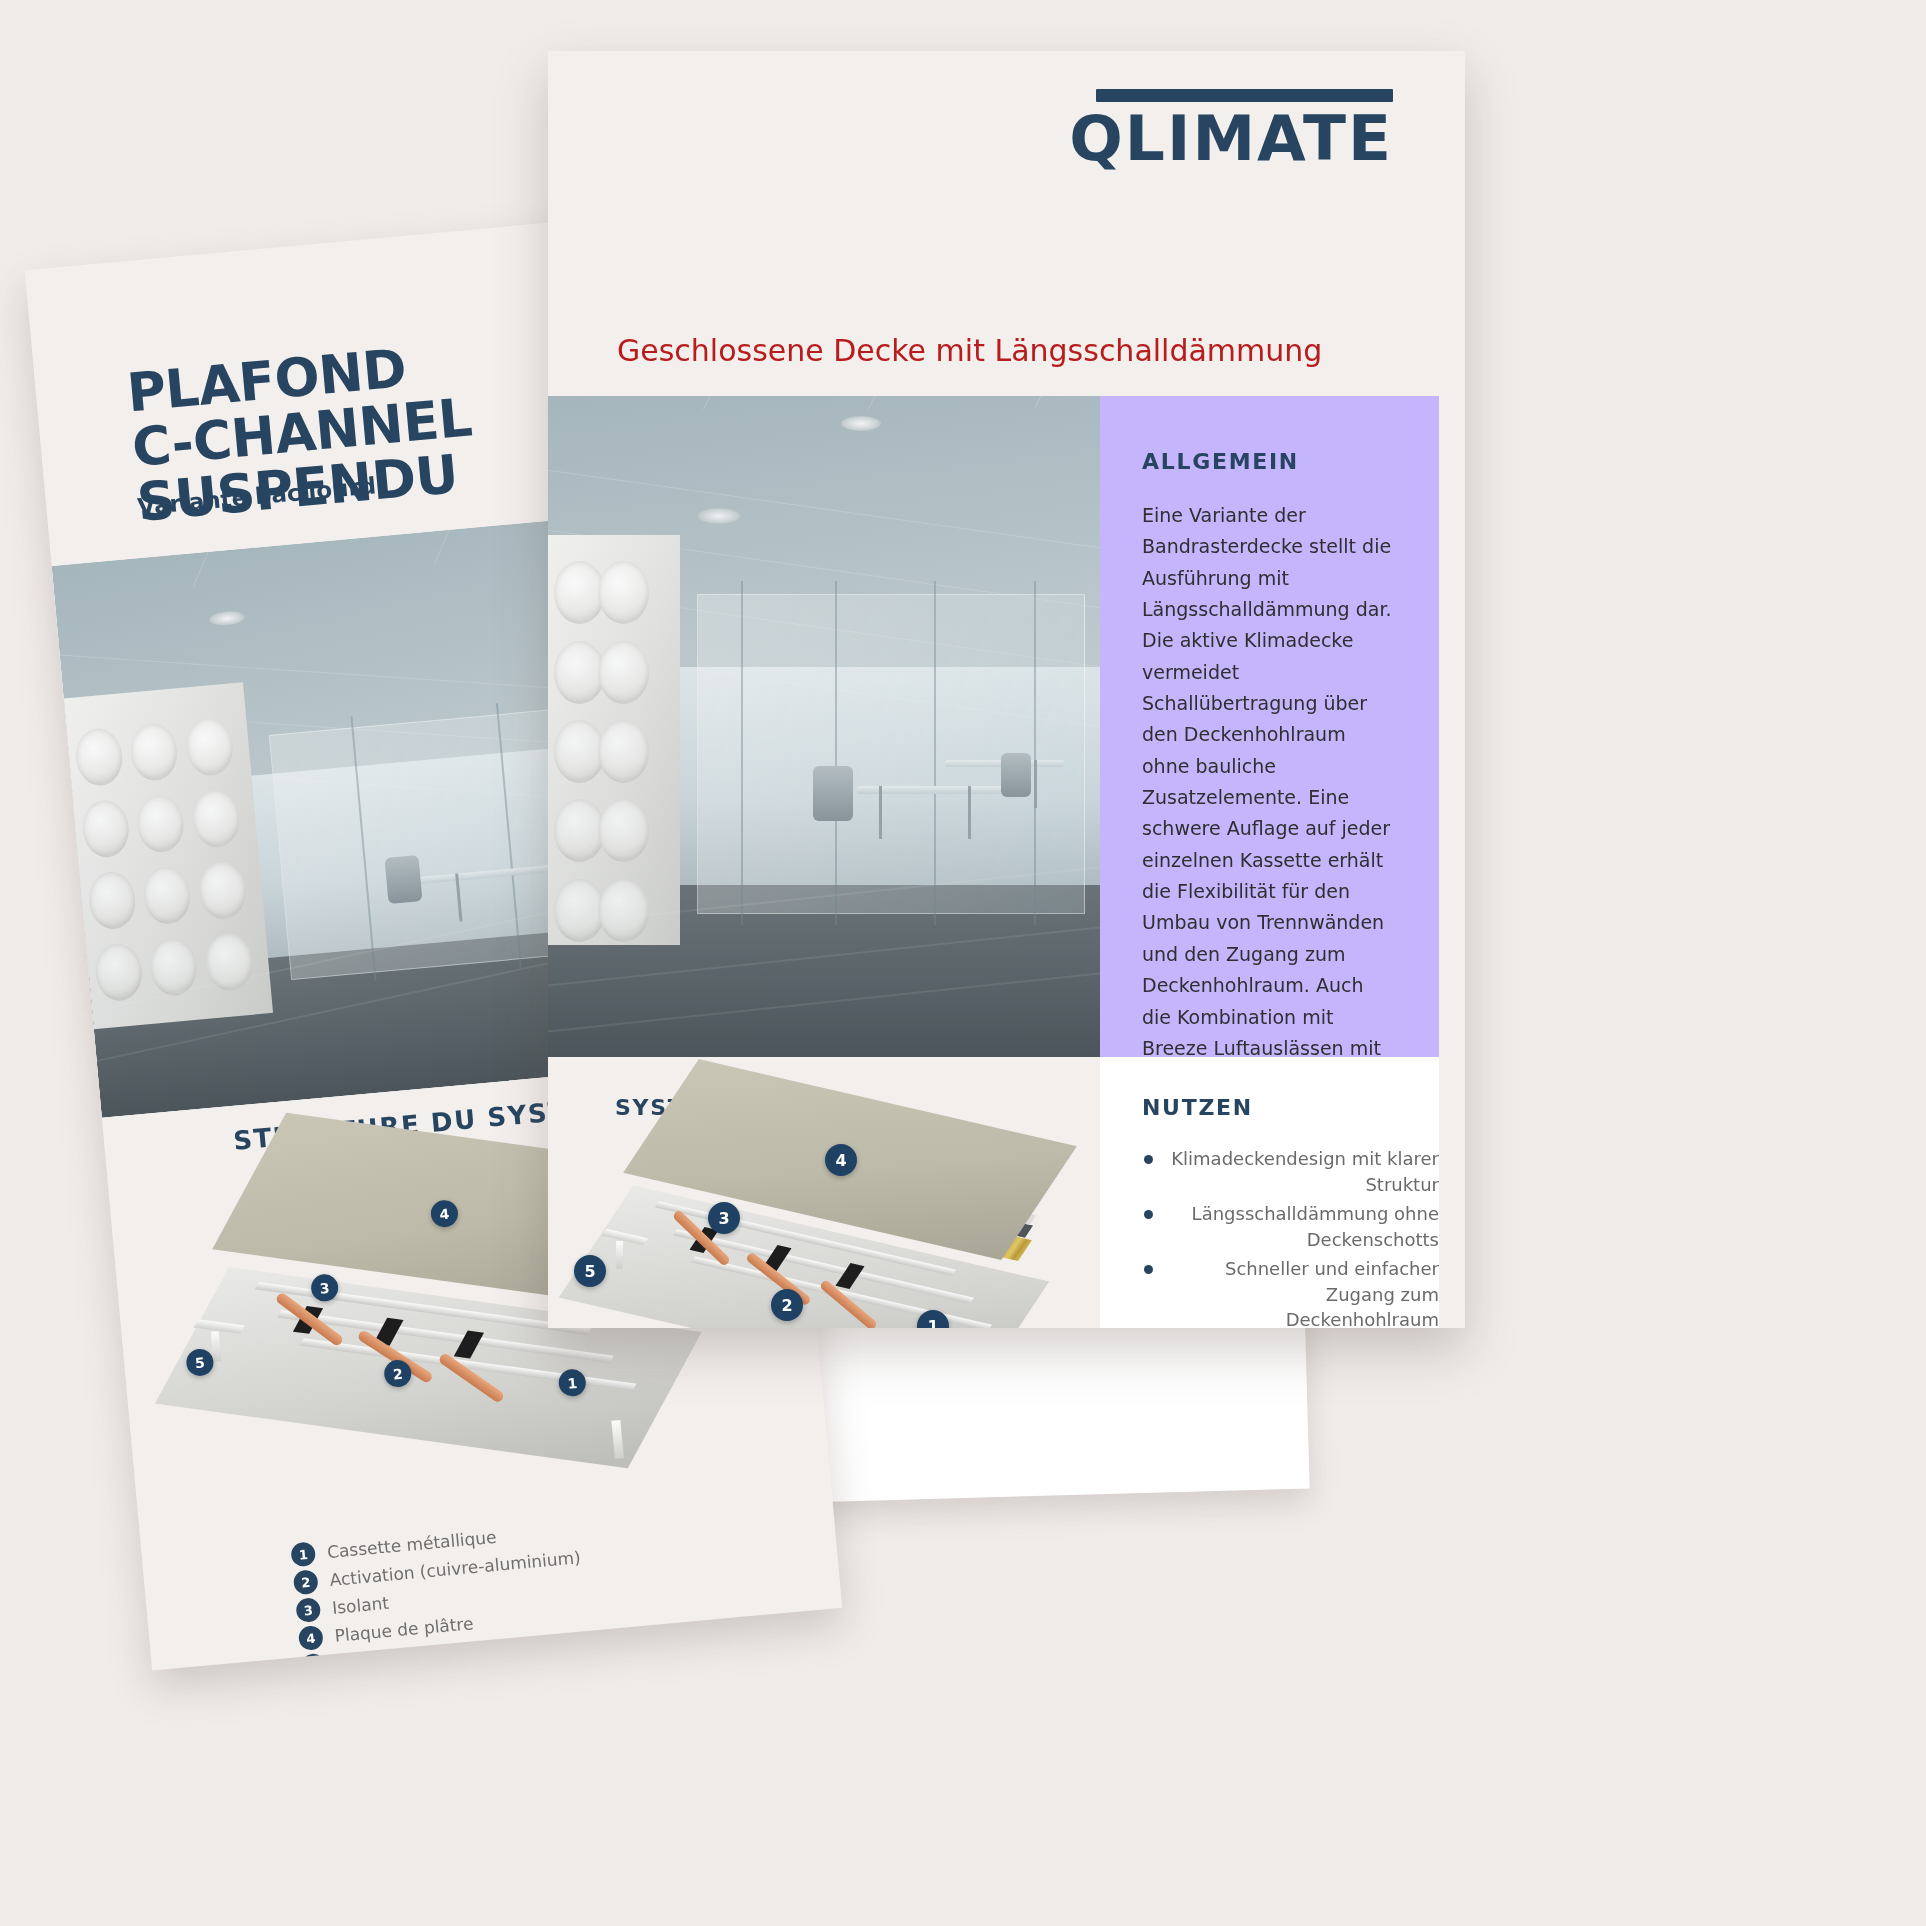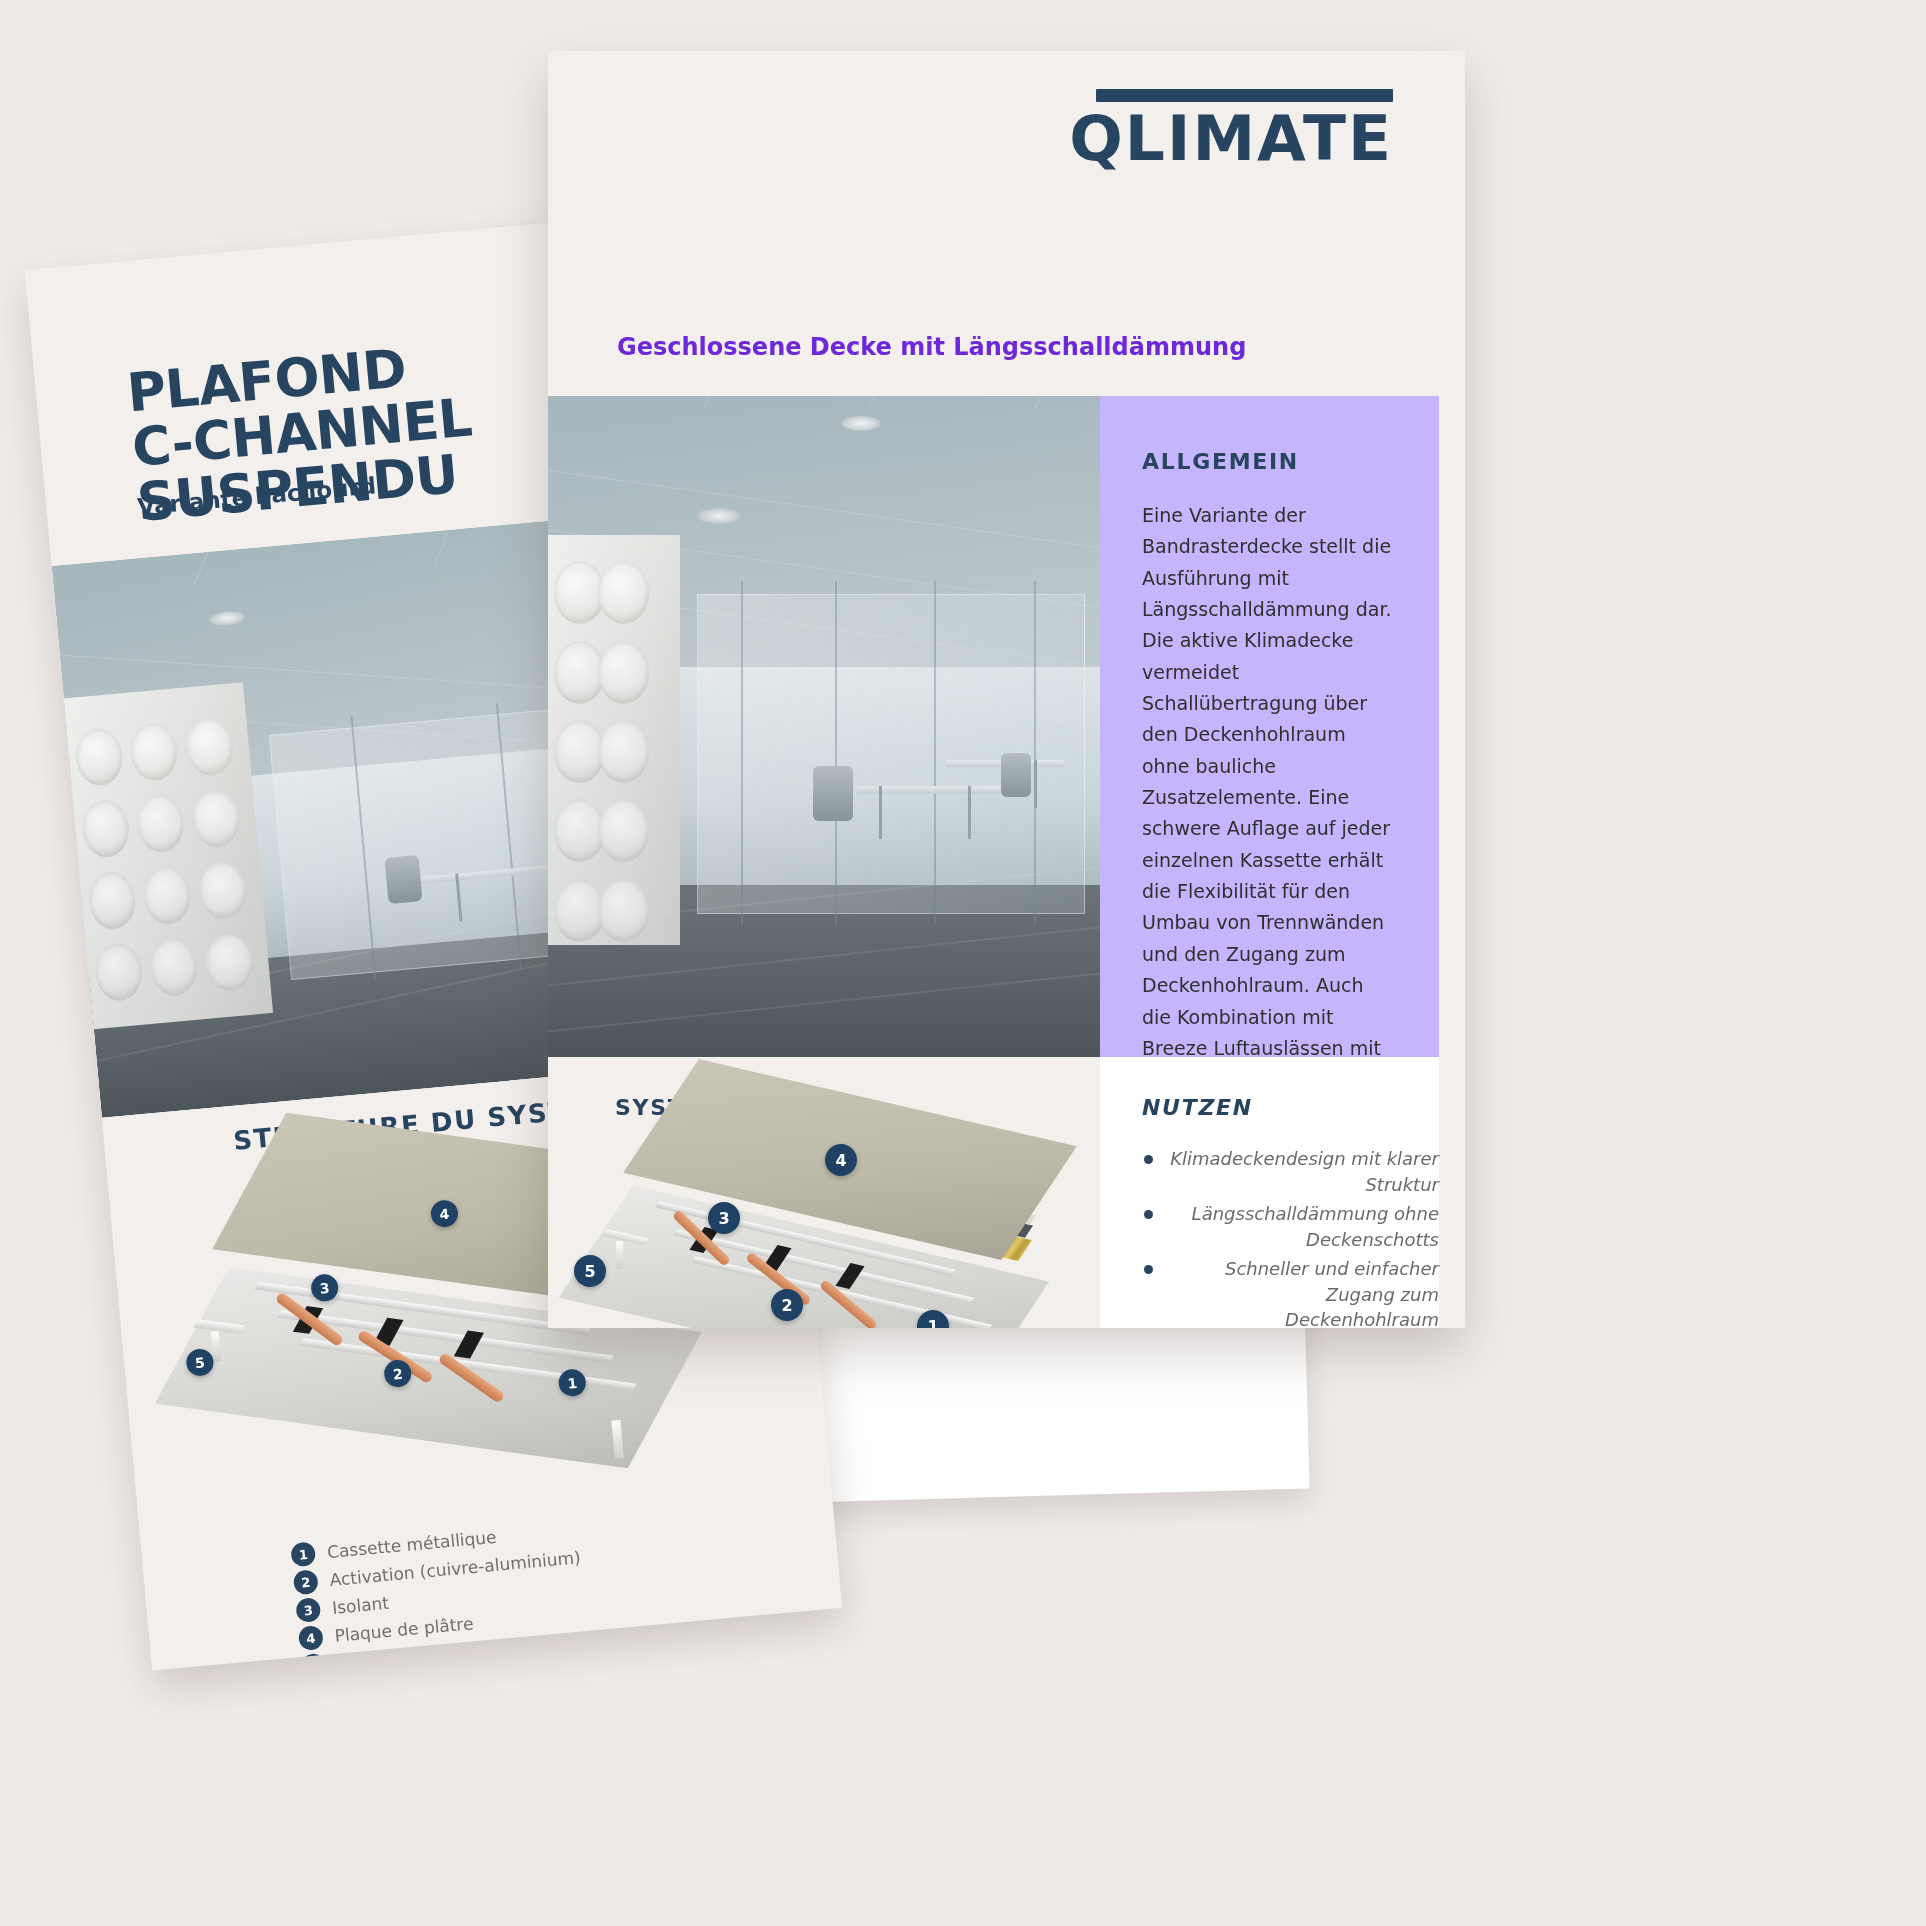--- a/index.html
+++ b/index.html
@@ -61,39 +61,39 @@
   .logo-bar{width:297px;height:13px;background:#274560;margin-bottom:8px;margin-left:auto;border-radius:1px;}
   .logo-word{
     color:#274560;font-weight:800;font-size:63px;letter-spacing:2px;line-height:.92;
   }
   .main-title{
     position:absolute;left:67px;top:194px;
     color:#274560;font-weight:800;font-size:66px;letter-spacing:-0.8px;line-height:1;
   }
   .main-sub{
     position:absolute;left:69px;top:282px;
-    color:#6d28d9;font-weight:700;font-size:24px;
+    color:#b91c1c;font-weight:400;font-size:30px;
   }
 
   
   .hero-row{position:absolute;left:0;top:345px;width:891px;height:661px;}
   .hero-photo{position:absolute;left:0;top:0;width:552px;height:661px;overflow:hidden;}
   .hero-side{position:absolute;left:552px;top:0;width:339px;height:661px;background:#c4b5fd;}
   .side-pad{padding:53px 44px 0 42px;}
   .sec-head{
     color:#274560;font-weight:800;font-size:22px;letter-spacing:1.7px;margin-bottom:26px;
   }
   .side-body{
     color:#2f2f2f;font-size:19px;line-height:1.65;
   }
 
   
   .low-row{position:absolute;left:0;top:1006px;width:891px;height:271px;}
   .low-left{position:absolute;left:0;top:0;width:671px;height:271px;background:#f3efed;}
-  .low-right-wide{position:absolute;left:552px;top:0;width:339px;height:271px;background:#ffffff;font-style:italic;}
+  .low-right-wide{position:absolute;left:552px;top:0;width:339px;height:271px;background:#ffffff;}
   .sys-head{
     position:absolute;left:67px;top:38px;color:#274560;
     font-weight:800;font-size:22px;letter-spacing:1.7px;
   }
   .nutzen-head{
     position:absolute;left:42px;top:38px;color:#274560;
     font-weight:800;font-size:22px;letter-spacing:1.7px;
   }
   .nutzen-list{position:absolute;left:42px;top:89px;width:297px;}
   .nutzen-list li{

